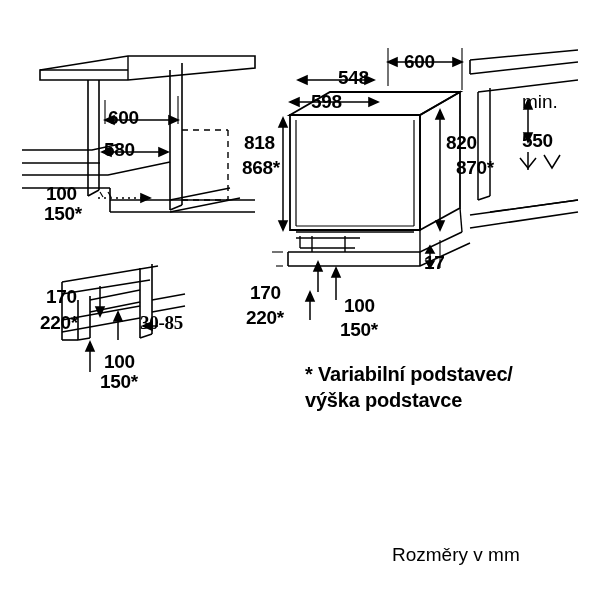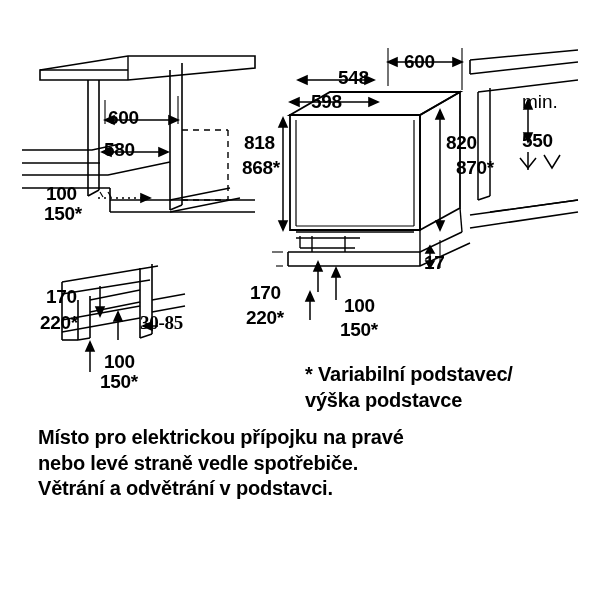--- a/index.html
+++ b/index.html
@@ -233,18 +233,16 @@
   <div class="lbl dim" style="left:522px; top:131px;">550</div>
 
   <div class="lbl dim" style="left:250px; top:283px;">170</div>
   <div class="lbl dim" style="left:246px; top:308px;">220*</div>
   <div class="lbl dim" style="left:344px; top:296px;">100</div>
   <div class="lbl dim" style="left:340px; top:320px;">150*</div>
 
   <div class="lbl body-text" style="left:305px; top:362px; width:280px;">* Variabilní podstavec/
 výška podstavce</div>
 
-  <div class="lbl body-text" style="left:38px; top:425px; width:530px;">Místo pro elektrickou přípojku na pravé
-nebo levé straně vedle spotřebiče.
-Větrání a odvětrání v podstavci.</div>
-
+
+  <div class="lbl footer-text" style="left:392px; top:545px;">Rozměry v mm</div>
 
 </div>
 
 </body></html>

